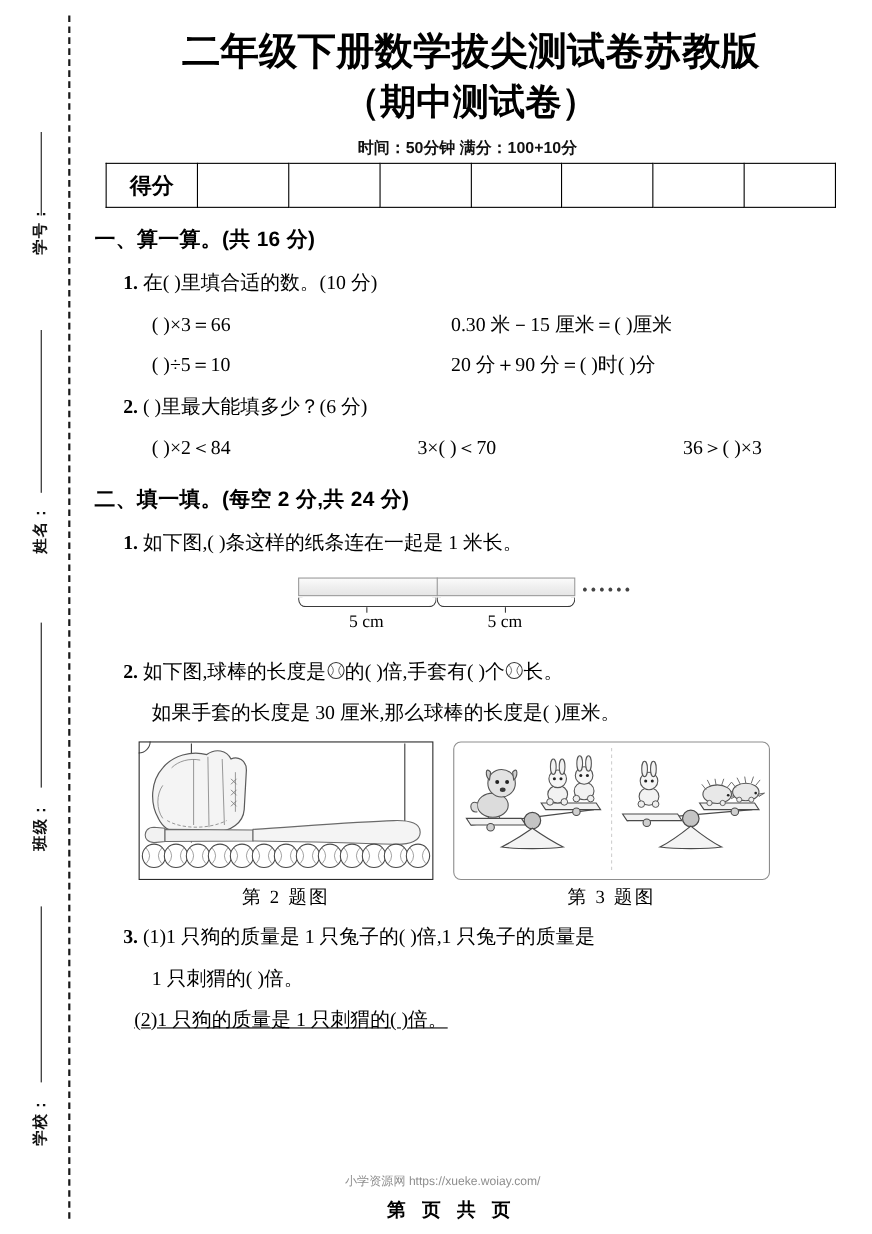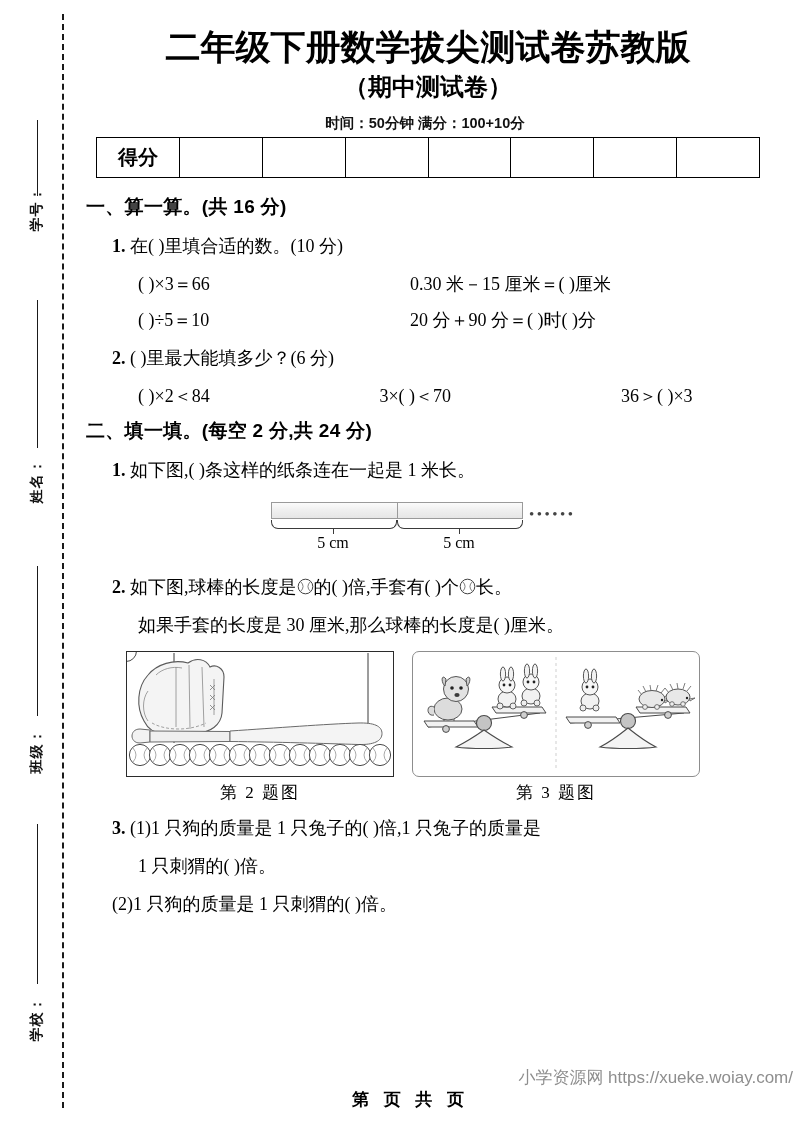--- a/index.html
+++ b/index.html
@@ -64,21 +64,21 @@
     font-size: 35px;
     font-weight: 700;
     letter-spacing: 0px;
     line-height: 1.18;
     color: #000;
   }
   .title-sub {
     margin: 6px 0 0 0;
     text-align: center;
     font-family: "Liberation Sans", "DejaVu Sans", sans-serif;
-    font-size: 24px;
+    font-size: 33px;
     font-weight: 700;
     line-height: 1.2;
     color: #000;
   }
 
   .exam-meta {
     margin: 12px 6px 4px 0;
     text-align: center;
     font-family: "Liberation Sans", "DejaVu Sans", sans-serif;
     font-size: 14.5px;
@@ -237,23 +237,23 @@
     font-size: 17px;
     color: #000;
     letter-spacing: 2px;
   }
 
   
   .watermark {
     position: absolute;
     left: 12px; right: 0;
     top: 1066px;
-    text-align: right;
-    font-family: "Liberation Sans", "DejaVu Sans", sans-serif;
-    font-size: 17px;
+    text-align: center;
+    font-family: "Liberation Sans", "DejaVu Sans", sans-serif;
+    font-size: 11px;
     color: #8e8e8e;
   }
   .pagefoot {
     position: absolute;
     left: 0; right: 0;
     top: 1088px;
     text-align: center;
     font-family: "Liberation Sans", "DejaVu Sans", sans-serif;
     font-size: 17px;
     font-weight: 700;
@@ -323,21 +323,21 @@
     <span class="qn">2.</span>
     <span>(        )里最大能填多少？(6 分)</span>
   </div>
 
   <div class="eqrow">
     <span class="e1">(        )×2＜84</span>
     <span class="e2">3×(        )＜70</span>
     <span class="e3">36＞(        )×3</span>
   </div>
 
-  <div class="sec-head" style="margin-top:10px;">二、填一填。(每空 2 分,共 24 分)</div>
+  <div class="sec-head" style="margin-top:22px;">二、填一填。(每空 2 分,共 24 分)</div>
 
   <div class="q">
     <span class="qn">1.</span>
     <span>如下图,(        )条这样的纸条连在一起是 1 米长。</span>
   </div>
 
   <div class="strip-fig">
     <div class="strip-box"></div>
     <div class="strip-div"></div>
     <div class="strip-dots">••••••</div>
@@ -527,18 +527,18 @@
       </svg>
       <div class="fig-cap">第 3 题图</div>
     </div>
   </div>
 
   <div class="q" style="margin-top:6px;">
     <span class="qn">3.</span>
     <span>(1)1 只狗的质量是 1 只兔子的(        )倍,1 只兔子的质量是</span>
   </div>
   <div class="q-sub">1 只刺猬的(        )倍。</div>
-  <div class="q-sub" style="margin-left:34px;">(2)1 只狗的质量是 1 只刺猬的(        )倍。</div>
+  <div class="q-sub" style="margin-left:44px;text-decoration:underline;">(2)1 只狗的质量是 1 只刺猬的(        )倍。</div>
 
 </div>
 
 <div class="watermark">小学资源网 https://xueke.woiay.com/</div>
 <div class="pagefoot">第 页 共 页</div>
 
 </body></html>

